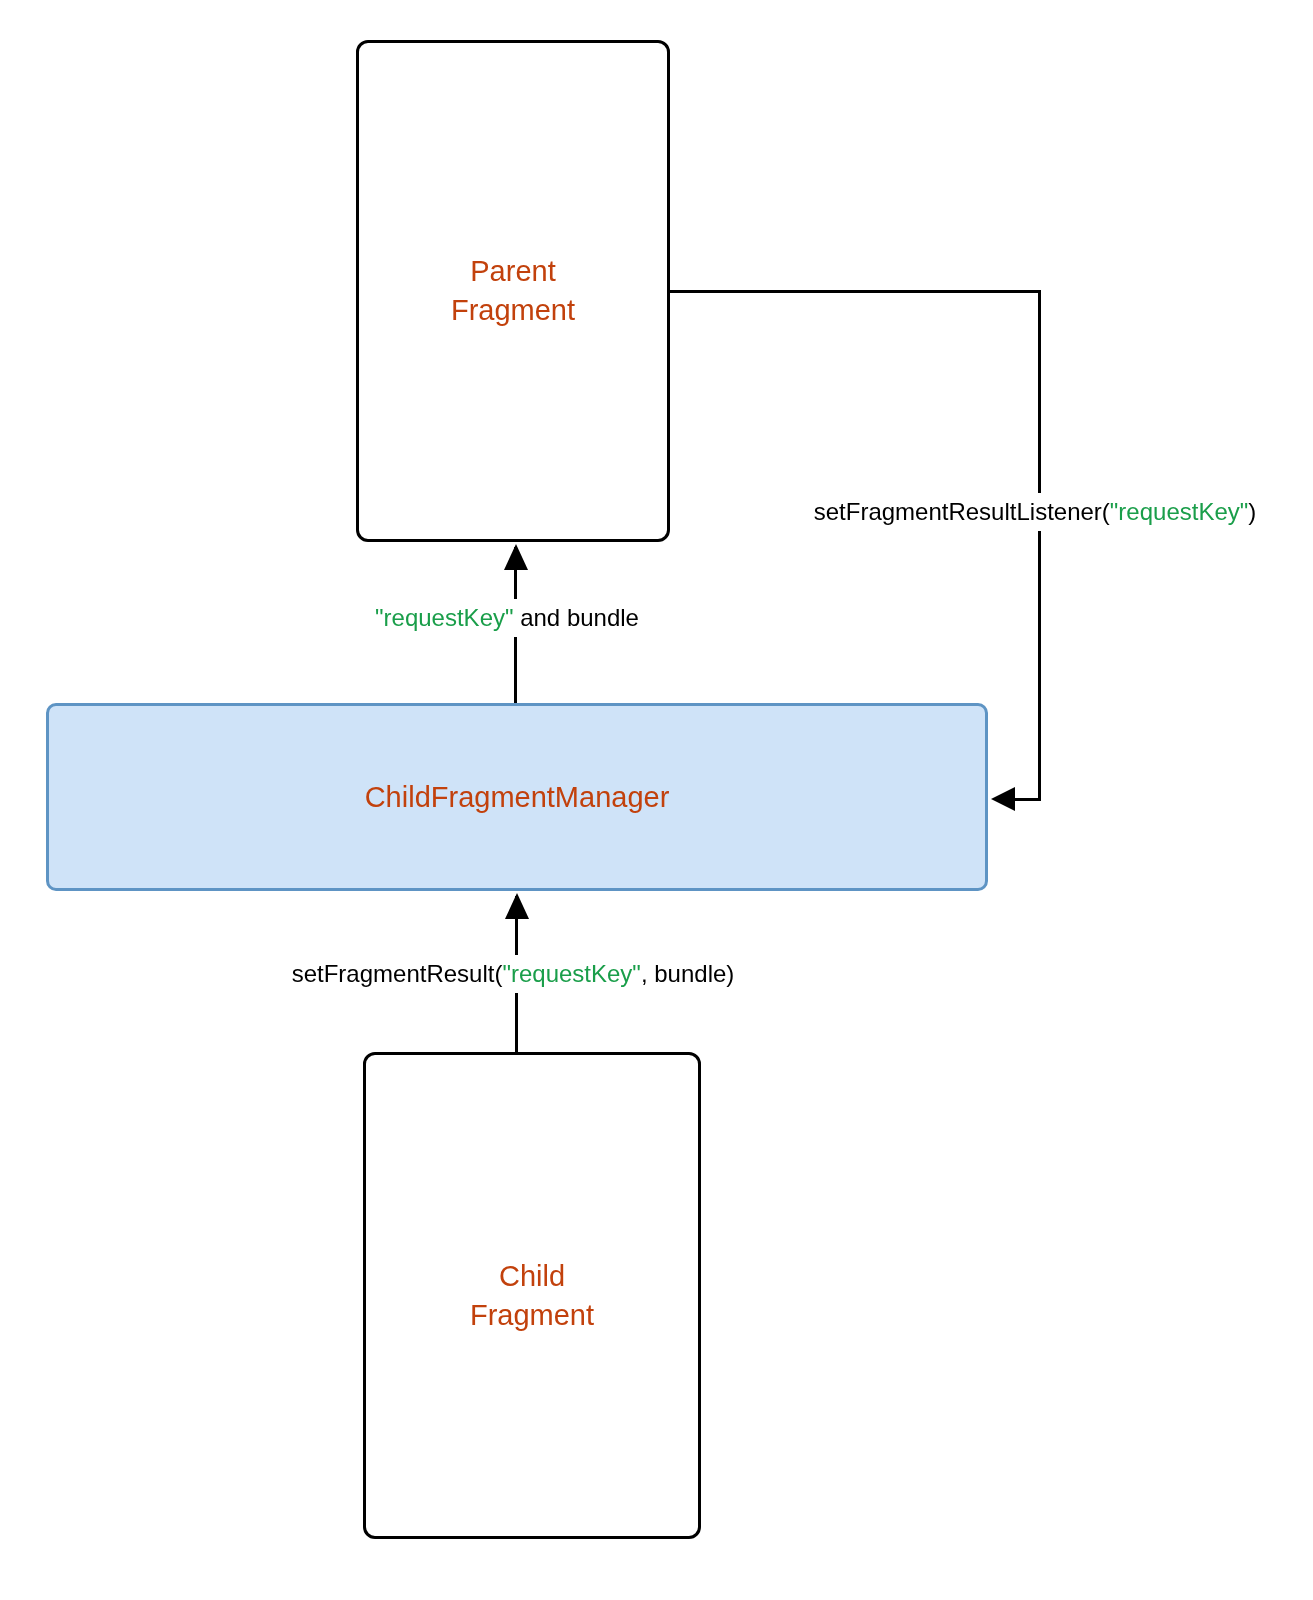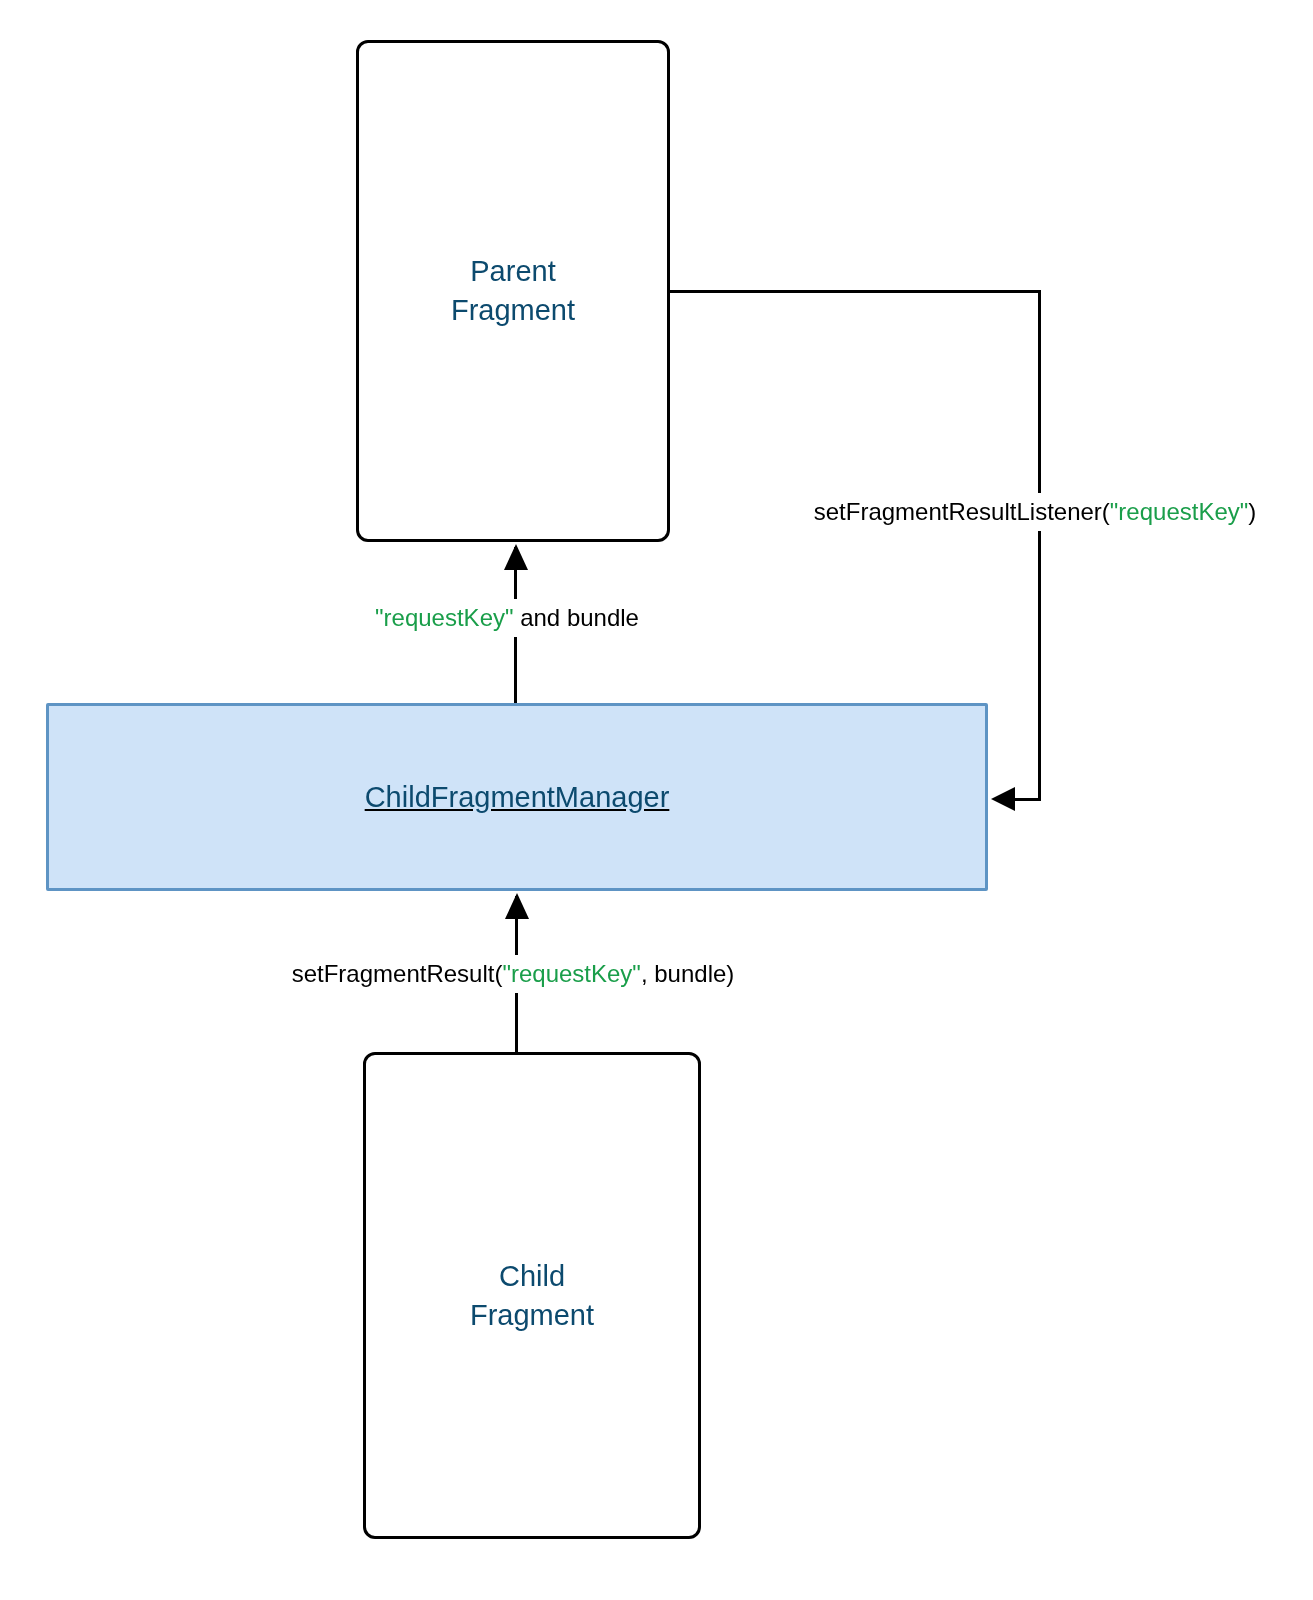--- a/index.html
+++ b/index.html
@@ -26,31 +26,30 @@
     display: flex;
     align-items: center;
     justify-content: center;
     text-align: center;
     background: #ffffff;
   }
   .node .node-label {
     font-size: 29px;
     line-height: 39px;
     white-space: pre-line;
-    color: #0c4a6e;
+    color: #c2410c;
   }
   .node-black {
     border: 3px solid #000000;
     border-radius: 12px;
   }
   .node-blue {
     border: 3px solid var(--manager-border, #5e94c4);
-    border-radius: 2px;
+    border-radius: 10px;
     background: var(--manager-fill, #cfe3f8);
-    text-decoration: underline;
   }
   #parent-box  { left: 356px; top: 40px;   width: 314px; height: 502px; }
   #manager-box { left: 46px;  top: 703px;  width: 942px; height: 188px; }
   #child-box   { left: 363px; top: 1052px; width: 338px; height: 487px; }
 
   
   .seg {
     position: absolute;
     background: var(--line-color, #000000);
   }

